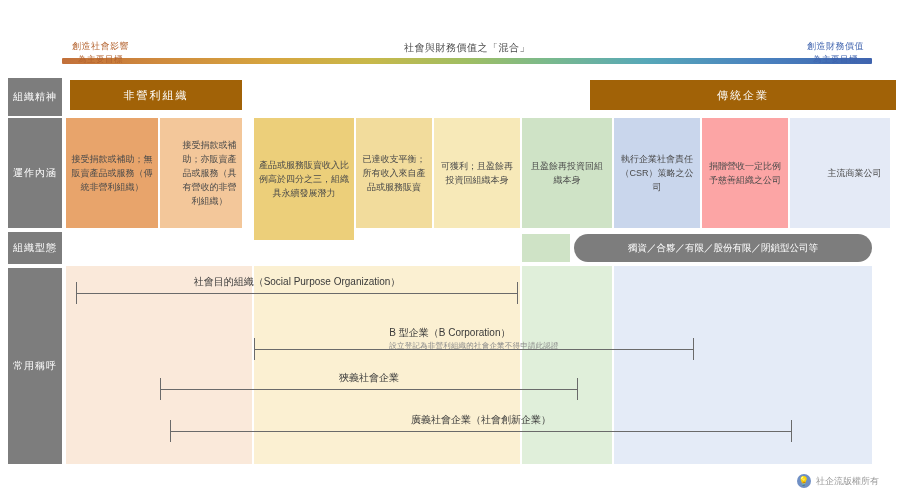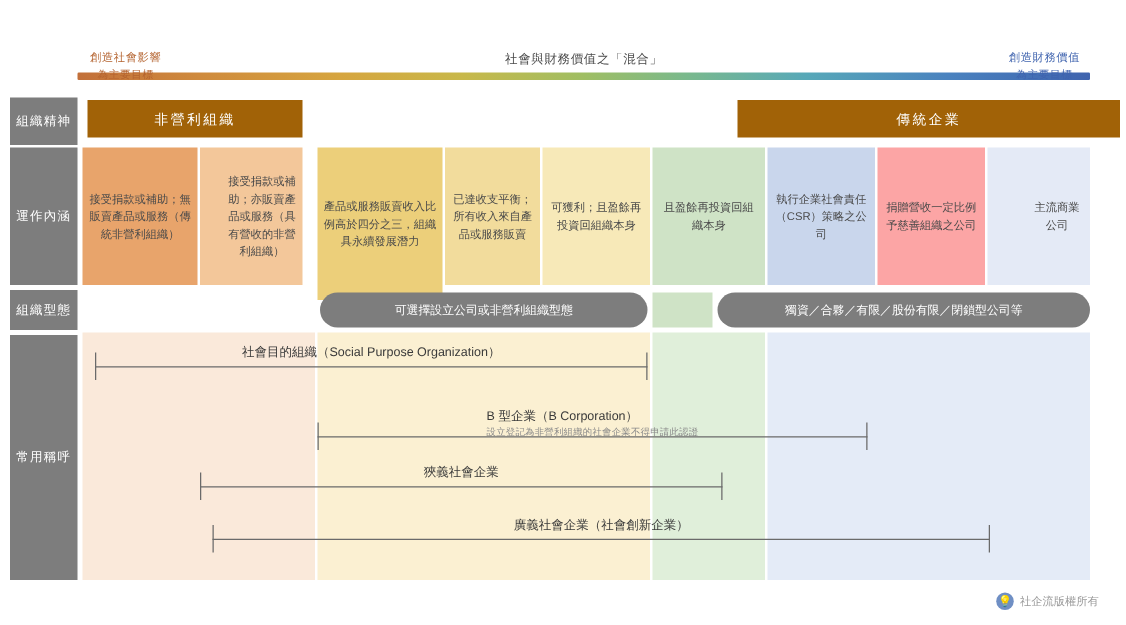--- a/index.html
+++ b/index.html
@@ -228,23 +228,22 @@
   <div class="hdr" style="left:566px;top:80px;width:306px;background:#a16207;margin-left:24px;">傳統企業</div>
 
   <div class="cell" style="left:66px;top:118px;width:92px;height:110px;background:#e8a46b;">接受捐款或補助；無販賣產品或服務（傳統非營利組織）</div>
   <div class="cell" style="left:160px;top:118px;width:82px;height:110px;background:#f3c79a;padding-left:22px;">接受捐款或補助；亦販賣產品或服務（具有營收的非營利組織）</div>
   <div class="cell" style="left:254px;top:118px;width:100px;height:122px;background:#eccf7a;">產品或服務販賣收入比例高於四分之三，組織具永續發展潛力</div>
   <div class="cell" style="left:356px;top:118px;width:76px;height:110px;background:#f2dc9c;">已達收支平衡；所有收入來自產品或服務販賣</div>
   <div class="cell" style="left:434px;top:118px;width:86px;height:110px;background:#f7e9b8;">可獲利；且盈餘再投資回組織本身</div>
   <div class="cell" style="left:522px;top:118px;width:90px;height:110px;background:#cfe3c6;">且盈餘再投資回組織本身</div>
   <div class="cell" style="left:614px;top:118px;width:86px;height:110px;background:#c9d6ec;">執行企業社會責任（CSR）策略之公司</div>
   <div class="cell" style="left:702px;top:118px;width:86px;height:110px;background:#fca5a5;">捐贈營收一定比例予慈善組織之公司</div>
-  <div class="cell" style="left:790px;top:118px;width:82px;height:110px;background:#e4eaf6;padding-left:34px;">主流商業公司</div>
-
-  <div class="org pill grey" style="left:256px;top:234px;width:262px;">可選擇設立公司或非營利組織型態</div>
+  <div class="cell" style="left:790px;top:118px;width:100px;height:110px;background:#e4eaf6;padding-left:34px;">主流商業公司</div>
+
   <div class="org" style="left:522px;top:234px;width:48px;background:#cfe3c6;"></div>
   <div class="org pill grey" style="left:574px;top:234px;width:298px;">獨資／合夥／有限／股份有限／閉鎖型公司等</div>
 
   <div class="bracket-band" style="left:66px;top:266px;width:186px;height:198px;background:#fae9da;"></div>
   <div class="bracket-band" style="left:254px;top:266px;width:266px;height:198px;background:#fbf0d2;"></div>
   <div class="bracket-band" style="left:522px;top:266px;width:90px;height:198px;background:#e0efda;"></div>
   <div class="bracket-band" style="left:614px;top:266px;width:258px;height:198px;background:#e4ebf7;"></div>
 
   <div class="bracket" style="left:76px;top:282px;width:442px;">
     <div class="line"></div>

